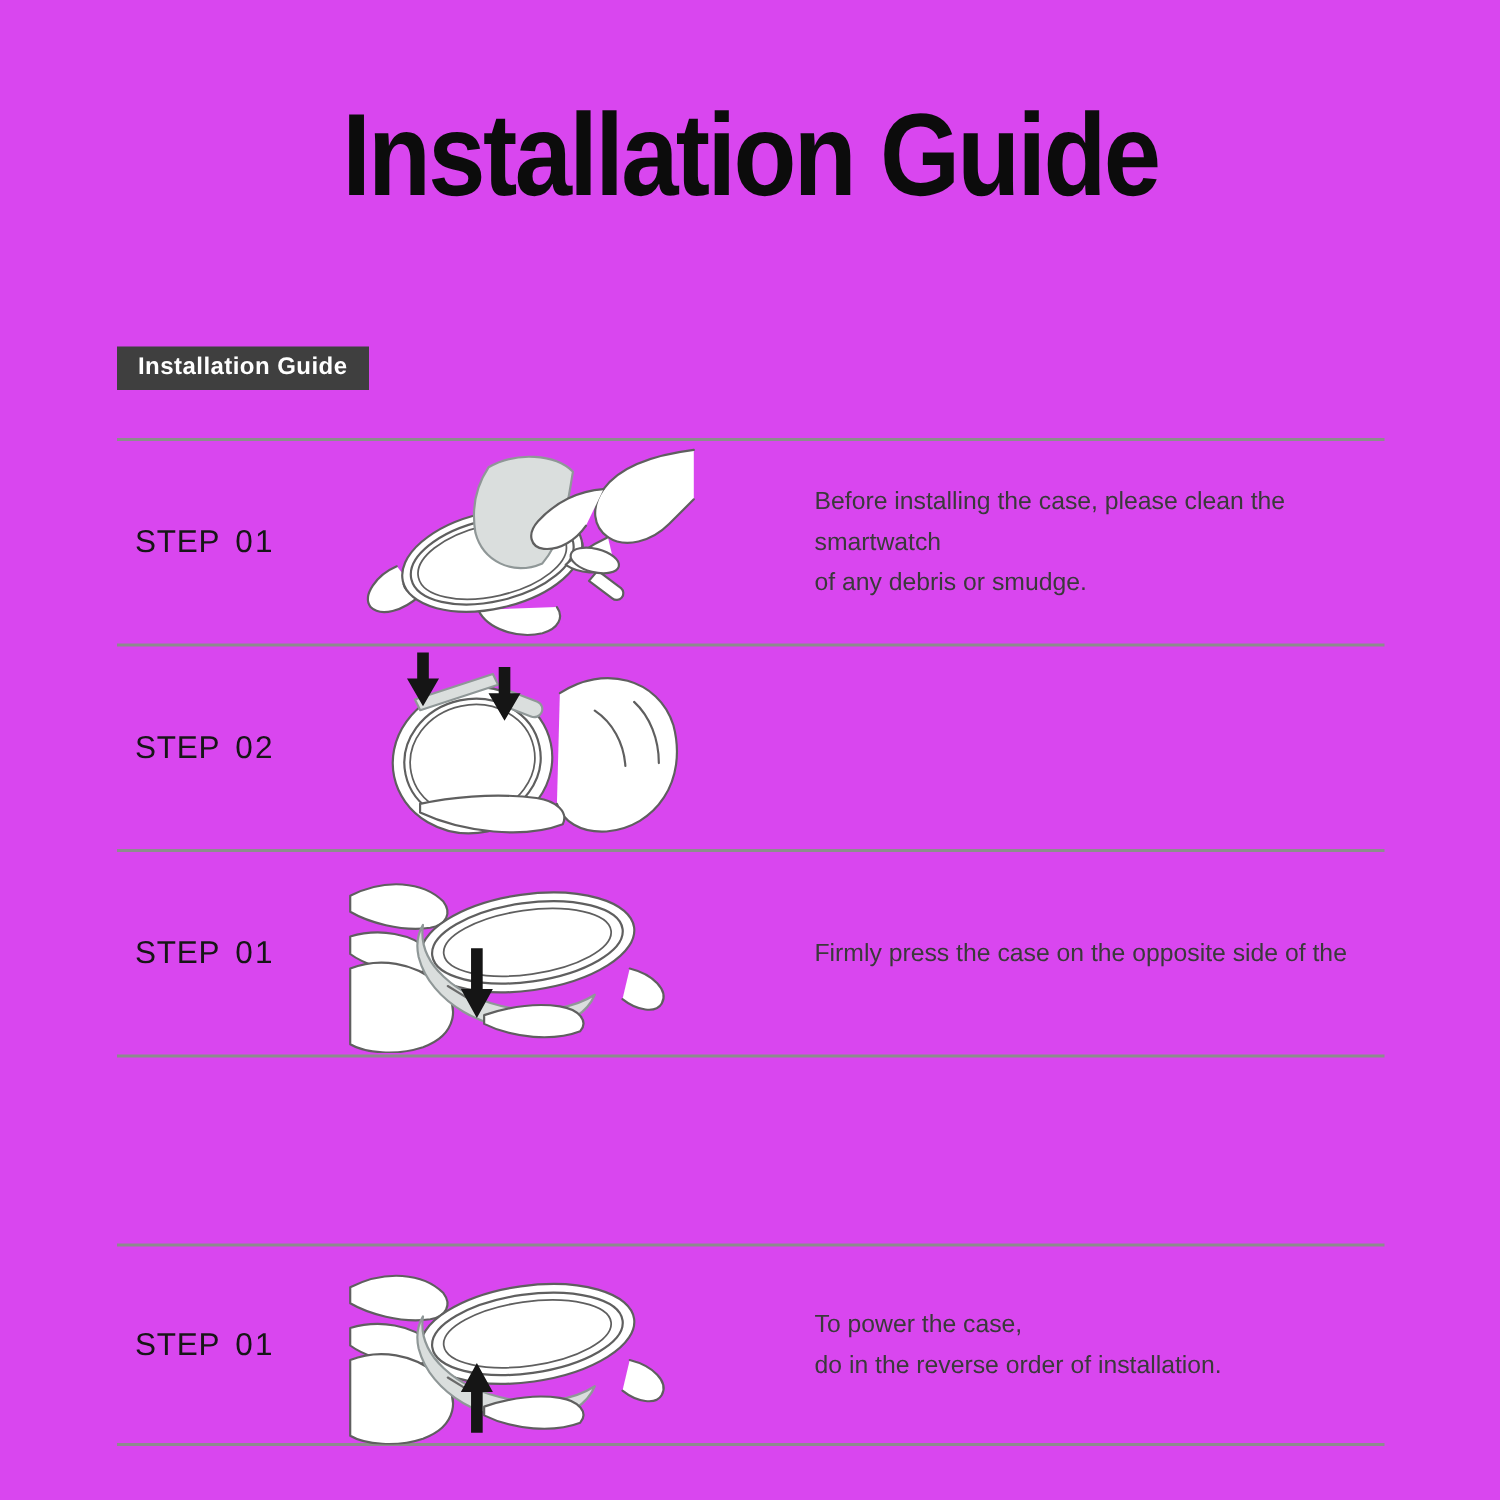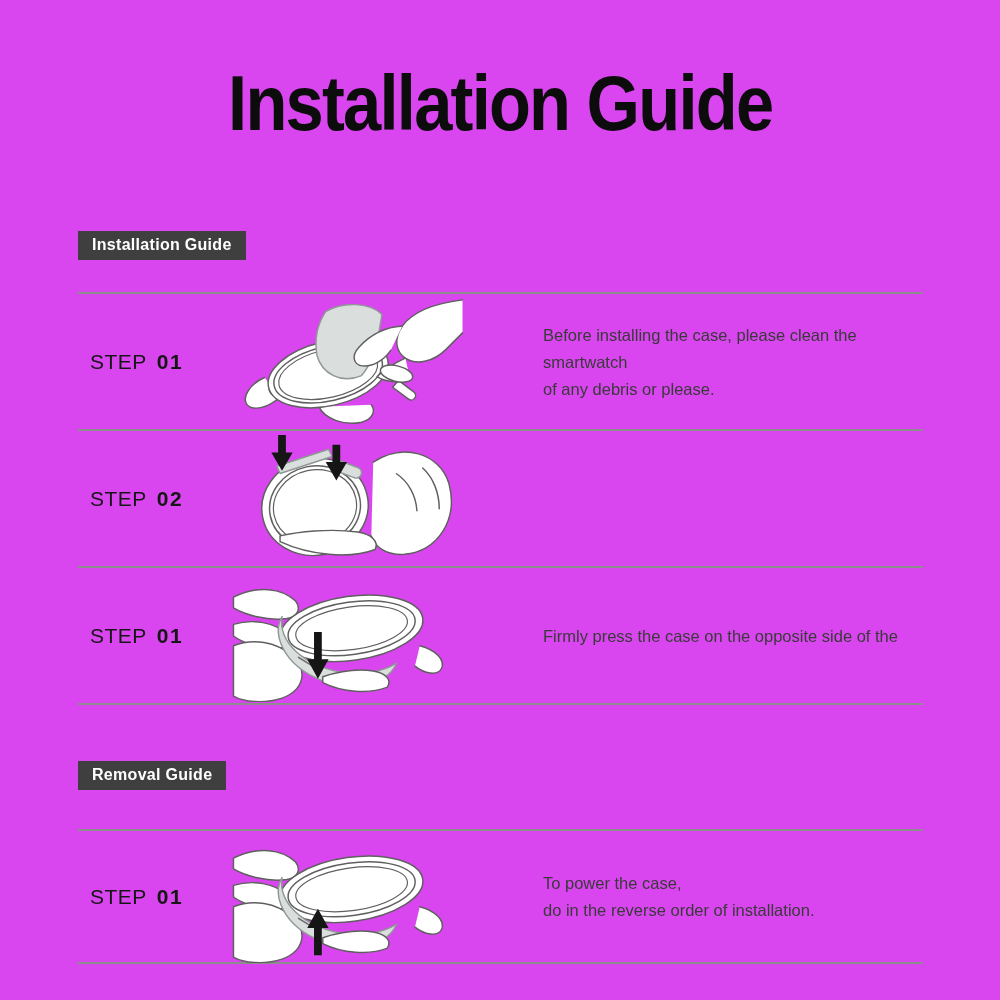--- a/index.html
+++ b/index.html
@@ -18,21 +18,21 @@
   .badge-removal { top:761px; }
 
   .rows { position:absolute; left:78px; width:845px; border-bottom:2px solid #8c8c8c; }
   .rows-install { top:292px; }
   .rows-removal { top:829px; }
   .row { position:relative; height:137px; border-top:2px solid #8c8c8c; }
   .rows-removal .row { height:133px; }
 
   .step-label { position:absolute; left:12px; top:50%; transform:translateY(-50%);
                 font-size:21px; color:#161616; letter-spacing:0.5px; white-space:nowrap; }
-  .step-num { font-weight:bold; margin-left:10px; letter-spacing:1.5px; }
+  .step-num { font-weight:normal; margin-left:10px; letter-spacing:1.5px; }
 
   .illus { position:absolute; left:150px; top:50%; transform:translateY(-50%);
            width:240px; height:132px; }
   .illus svg { width:100%; height:100%; display:block; }
 
   .step-text { position:absolute; left:427px; top:50%; transform:translateY(-50%);
                font-size:16.5px; line-height:27px; color:#3a3a3a; }
   .step-text span { display:block;margin-left:38px; }
 </style>
 </head>
@@ -66,21 +66,21 @@
             <path d="M97,16 C116,5 143,7 155,19 C151,42 149,64 134,82 C113,91 93,80 88,61 C85,43 89,28 97,16 Z" fill="#dadedd" stroke="#8f9797"></path>
             <path d="M238,4 C206,8 186,17 176,31 C167,44 169,57 179,64 C191,72 209,67 221,55 L238,38" fill="#fff"></path>
             <path d="M176,31 C159,32 143,40 131,53 C123,62 126,71 135,72 C146,73 157,66 164,56" fill="#fff"></path>
             <path d="M179,64 C166,70 155,78 150,83 C159,89 173,90 184,85" fill="#fff"></path>
             <ellipse cx="170" cy="80" rx="17" ry="8" fill="#fff" transform="rotate(14 170 80)"></ellipse>
           </g>
         </svg>
       </div>
       <div class="step-text">
         <span>Before installing the case, please clean the smartwatch</span>
-        <span>of any debris or please.</span>
+        <span>of any debris or smudge.</span>
       </div>
     </div>
 
     <div class="row">
       <div class="step-label">
         <span>STEP</span><span class="step-num">02</span>
       </div>
       <div class="illus">
         <svg viewBox="0 0 240 136">
           <g fill="none" stroke="#5f5f5f" stroke-width="1.5" stroke-linecap="round" stroke-linejoin="round">
@@ -126,21 +126,20 @@
             <path d="M85,64 h8 v28 h7 l-11,20 l-11,-20 h7 Z" fill="#151515" stroke="none"></path>
           </g>
         </svg>
       </div>
       <div class="step-text">
         <span>Firmly press the case on the opposite side of the</span>
       </div>
     </div>
   </div>
 
-  <div class="badge badge-removal">Removal Guide</div>
 
   <div class="rows rows-removal">
 
     <div class="row">
       <div class="step-label">
         <span>STEP</span><span class="step-num">01</span>
       </div>
       <div class="illus">
         <svg viewBox="0 0 240 136">
           <g fill="none" stroke="#5f5f5f" stroke-width="1.5" stroke-linecap="round" stroke-linejoin="round">

